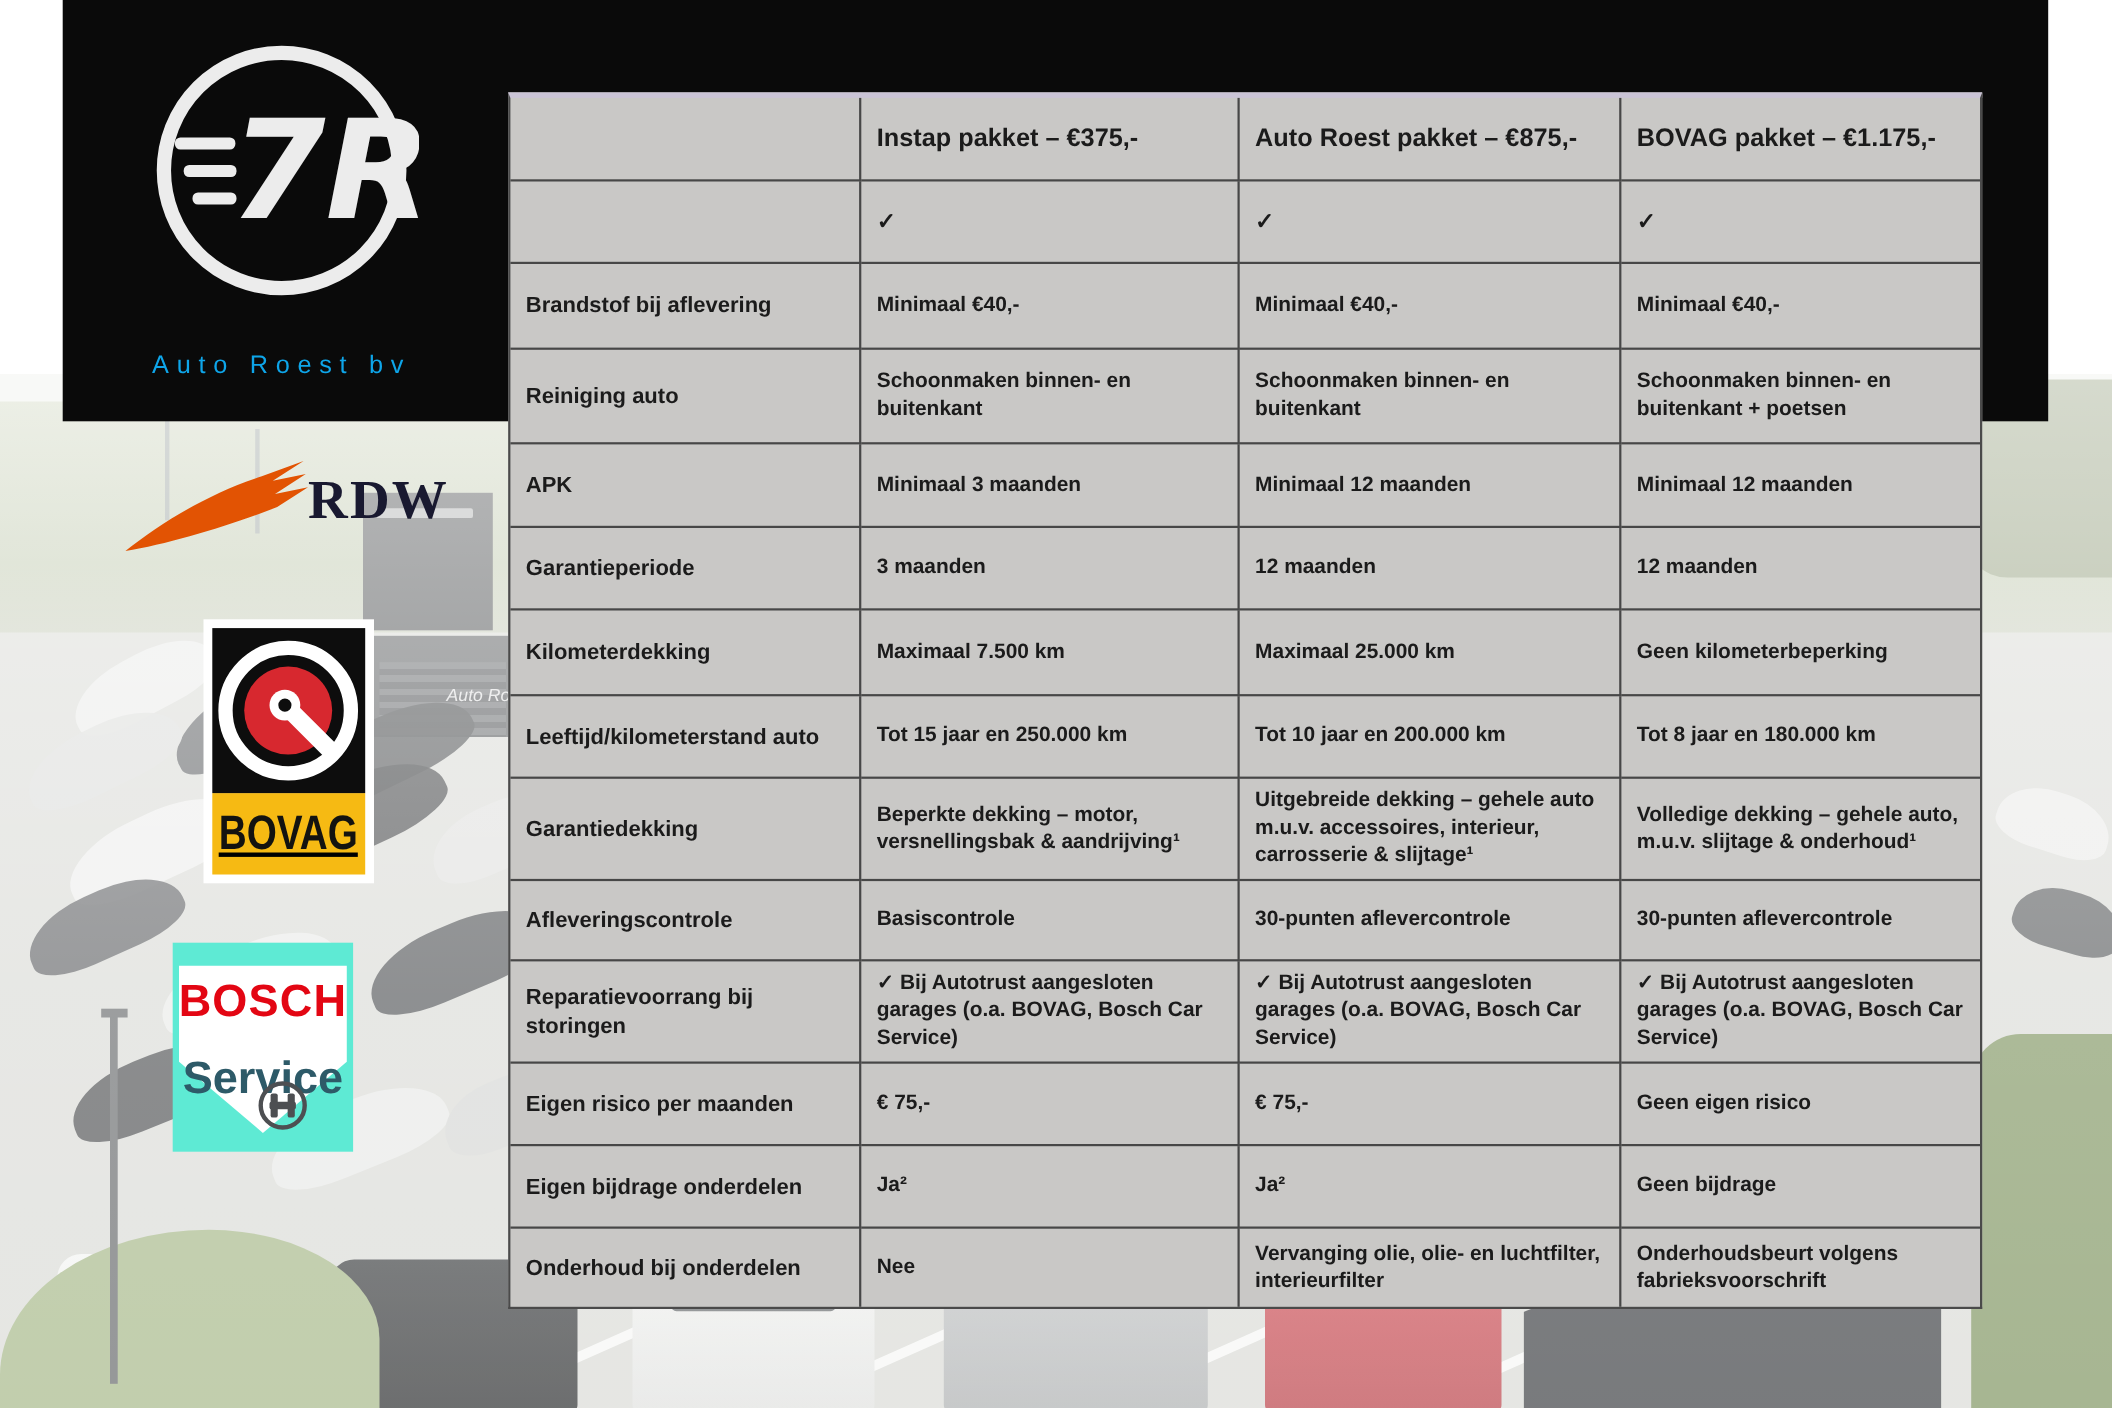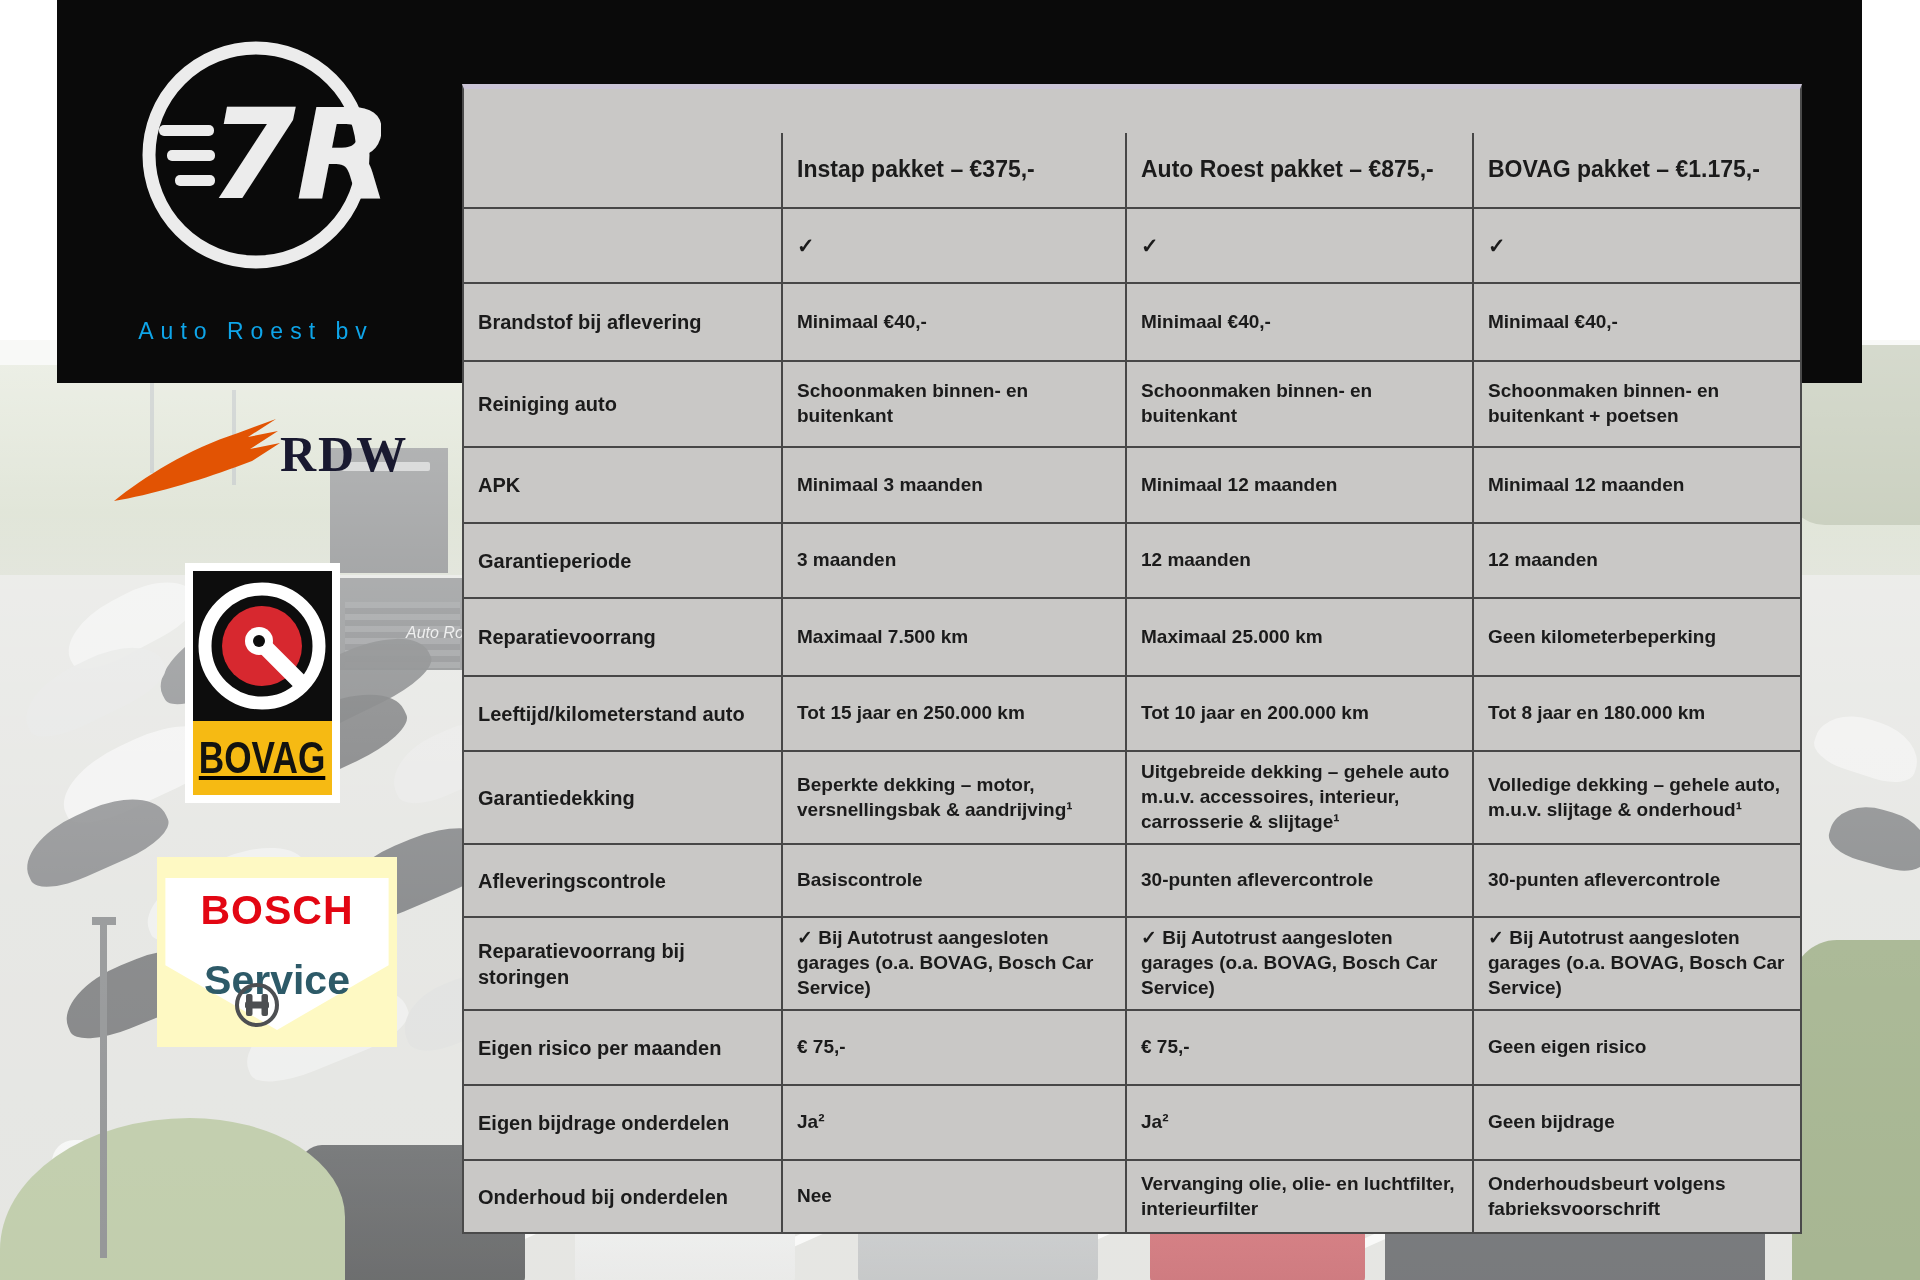--- a/index.html
+++ b/index.html
@@ -43,34 +43,34 @@
               font-size:23px;font-weight:normal;letter-spacing:7px;}
 
   
   #rdw{position:absolute;left:110px;top:415px;width:310px;height:100px;}
   #rdw .rdw-text{position:absolute;left:170px;top:10px;font-family:"Liberation Serif",serif;
                  font-weight:bold;font-size:50px;color:#191930;letter-spacing:2px;}
   #bovag{position:absolute;left:185px;top:563px;width:155px;height:240px;background:#ffffff;padding:8px;box-sizing:border-box;}
   #bovag .top{position:relative;width:139px;height:150px;background:#0d0d0d;overflow:hidden;}
   #bovag .bottom{width:139px;height:74px;background:#f6ba13;display:flex;align-items:center;justify-content:center;text-decoration:underline;}
   #bovag .bottom span{font-size:44px;font-weight:900;color:#131310;transform:scaleX(.8);letter-spacing:0px;}
-  #bosch{position:absolute;left:157px;top:857px;width:240px;height:190px;background:#fef9c3;}
+  #bosch{position:absolute;left:157px;top:857px;width:164px;height:190px;background:#5eead4;}
   #bosch .pent{position:absolute;inset:0;background:#ffffff;
         clip-path:polygon(3.5% 11%,96.5% 11%,96.5% 57%,50% 91%,3.5% 57%);}
   #bosch .t-bosch{position:absolute;left:0;top:30px;width:100%;text-align:center;
         font-size:41px;font-weight:800;color:#e30613;letter-spacing:1px;}
   #bosch .t-service{position:absolute;left:0;top:76px;width:100%;text-align:center;
         font-size:41px;font-weight:bold;color:#2d5a68;margin-top:24px;}
   #bosch .armature{position:absolute;left:72px;top:124px;}
 
   
   #pkg-table{position:absolute;left:462px;top:84px;width:1340px;box-sizing:border-box;
              border:2px solid #4a4a4a;border-top:5px solid #cac4d6;background:#c9c8c6;}
   #grid{display:grid;grid-template-columns:319px 344px 347px 326px;
-        grid-template-rows:76px 75px 78px 86px 76px 75px 78px 75px 93px 73px 93px 75px 75px 71px;margin-top:44px;}
+        grid-template-rows:76px 75px 78px 86px 76px 75px 78px 75px 93px 73px 93px 75px 75px 71px;}
   .cell{border-right:2px solid #474747;border-bottom:2px solid #474747;display:flex;align-items:center;
         padding:0 14px;box-sizing:border-box;color:#1b1b1b;font-weight:bold;line-height:1.3;}
   .cell:nth-child(4n){border-right:none;}
   .cell:nth-last-child(-n+4){border-bottom:none;}
   .head{font-size:23px;}
   .label{font-size:20px;}
   .val{font-size:19px;}
   .check{font-size:21px;}
 </style>
 </head>
@@ -204,21 +204,21 @@
         <div class="cell val">Schoonmaken binnen- en buitenkant</div>
         <div class="cell val">Schoonmaken binnen- en buitenkant + poetsen</div>
         <div class="cell label">APK</div>
         <div class="cell val">Minimaal 3 maanden</div>
         <div class="cell val">Minimaal 12 maanden</div>
         <div class="cell val">Minimaal 12 maanden</div>
         <div class="cell label">Garantieperiode</div>
         <div class="cell val">3 maanden</div>
         <div class="cell val">12 maanden</div>
         <div class="cell val">12 maanden</div>
-        <div class="cell label">Reparatievoorrang</div>
+        <div class="cell label">Kilometerdekking</div>
         <div class="cell val">Maximaal 7.500 km</div>
         <div class="cell val">Maximaal 25.000 km</div>
         <div class="cell val">Geen kilometerbeperking</div>
         <div class="cell label">Leeftijd/kilometerstand auto</div>
         <div class="cell val">Tot 15 jaar en 250.000 km</div>
         <div class="cell val">Tot 10 jaar en 200.000 km</div>
         <div class="cell val">Tot 8 jaar en 180.000 km</div>
         <div class="cell label">Garantiedekking</div>
         <div class="cell val">Beperkte dekking – motor, versnellingsbak &amp; aandrijving¹</div>
         <div class="cell val">Uitgebreide dekking – gehele auto m.u.v. accessoires, interieur, carrosserie &amp; slijtage¹</div>

